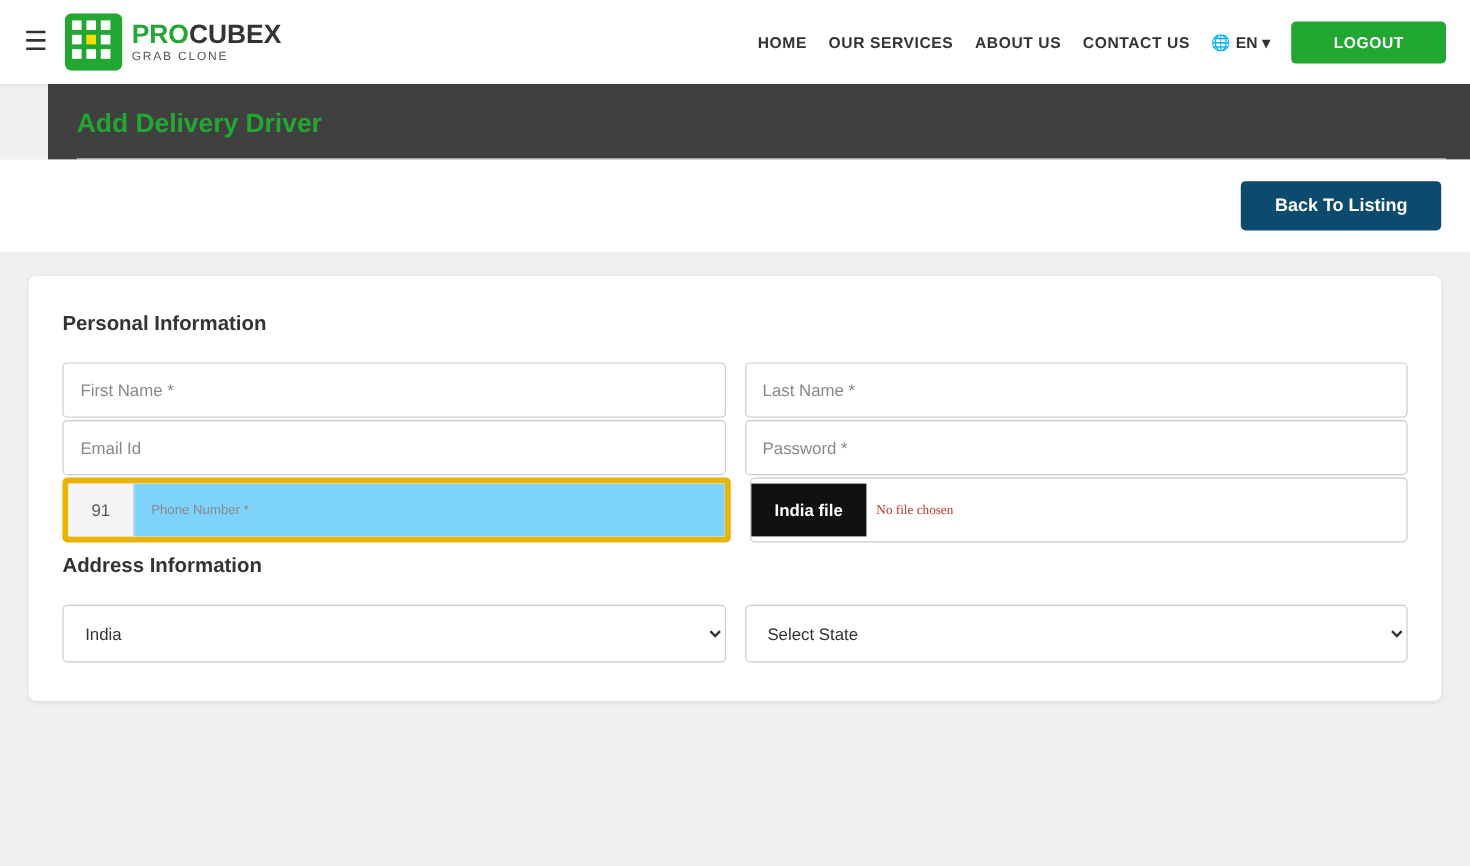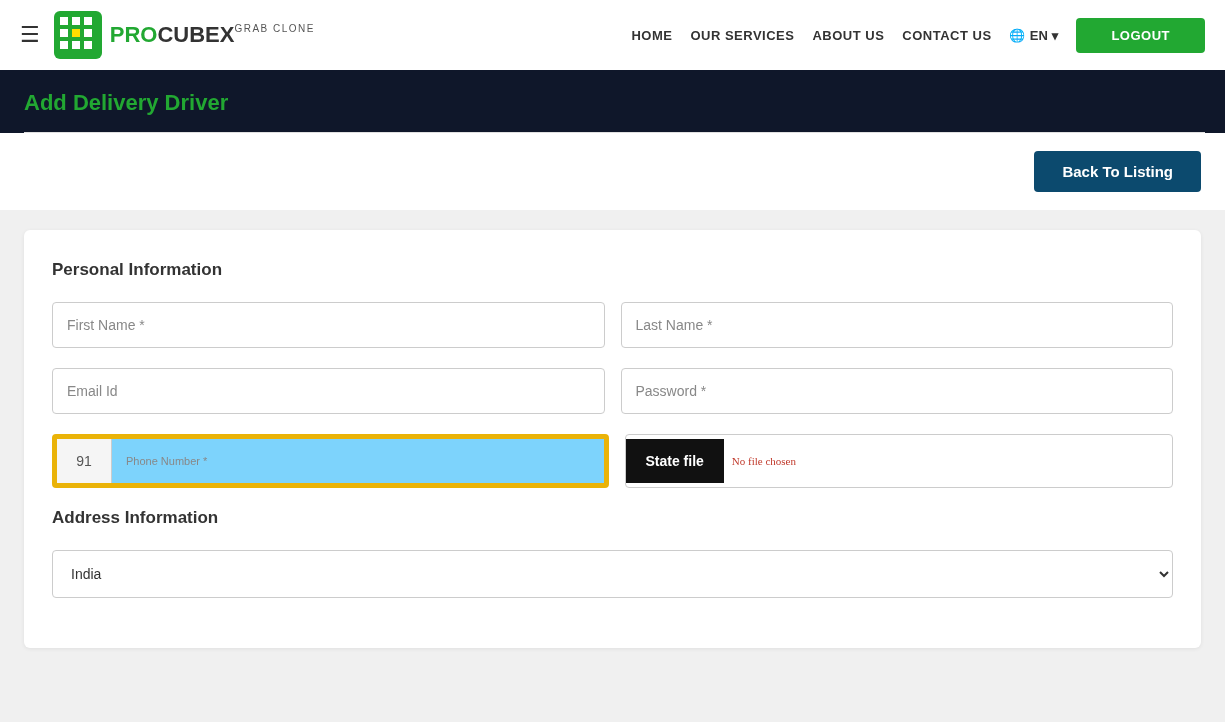--- a/index.html
+++ b/index.html
@@ -21,21 +21,21 @@
       color: #333;
     }
     .navbar-logo {
       display: flex;
       align-items: center;
       gap: 8px;
       text-decoration: none;
     }
     .logo-text {
       display: flex;
-      flex-direction: row;
+      flex-direction: column;
       line-height: 1.1;
     }
     .logo-text .pro { font-size: 22px; font-weight: 900; color: #333; }
     .logo-text .pro span { color: #22a832; }
     .logo-text .sub { font-size: 10px; color: #555; letter-spacing: 1.5px; }
     .navbar-nav {
       display: flex;
       align-items: center;
       gap: 18px;
       margin-left: auto;
@@ -64,22 +64,23 @@
       padding: 10px 35px;
       font-size: 13px;
       font-weight: 700;
       border-radius: 4px;
       cursor: pointer;
       letter-spacing: 0.5px;
     }
 
     
     .page-header {
-      background: #0f172a;
+      background: #404040;
       padding: 20px 20px 0 24px;
+      margin-left: 40px;
     }
     .page-title {
       font-size: 22px;
       font-weight: 700;
       color: #22a832;
       padding-bottom: 16px;
       border-bottom: 1px solid #e0e0e0;
     }
     .page-actions {
       display: flex;
@@ -111,21 +112,21 @@
     }
     .section-title {
       font-size: 17px;
       font-weight: 600;
       color: #333;
       margin-bottom: 22px;
     }
     .form-row {
       display: flex;
       gap: 16px;
-      margin-bottom: 20px;
+      margin-bottom: 2px;
     }
     .form-group {
       flex: 1;
       display: flex;
       flex-direction: column;
     }
     .form-control {
       border: 1px solid #ccc;
       border-radius: 4px;
       padding: 14px 14px;
@@ -287,32 +288,37 @@
         <input class="form-control" type="password" placeholder="Password *" style="">
       </div>
     </div>
 
     <div class="form-row">
       <div class="phone-group">
         <span class="phone-code">91</span>
         <input class="phone-input" type="tel" placeholder="Phone Number *" style="">
       </div>
       <div class="file-group">
-        <button class="file-btn">State file</button>
+        <button class="file-btn">India file</button>
         <span class="file-status">No file chosen</span>
 
       </div>
     </div>
 
     <div class="address-section">
       <h2 class="section-title">Address Information</h2>
 
       <div class="form-row">
         <div class="form-group">
           <select class="form-select">
             <option value="india">India</option>
           </select>
         </div>
+        <div class="form-group">
+          <select class="form-select">
+            <option value="">Select State</option>
+          </select>
+        </div>
       </div>
     </div>
 
   </div>
 </div>
 
 </body></html>

